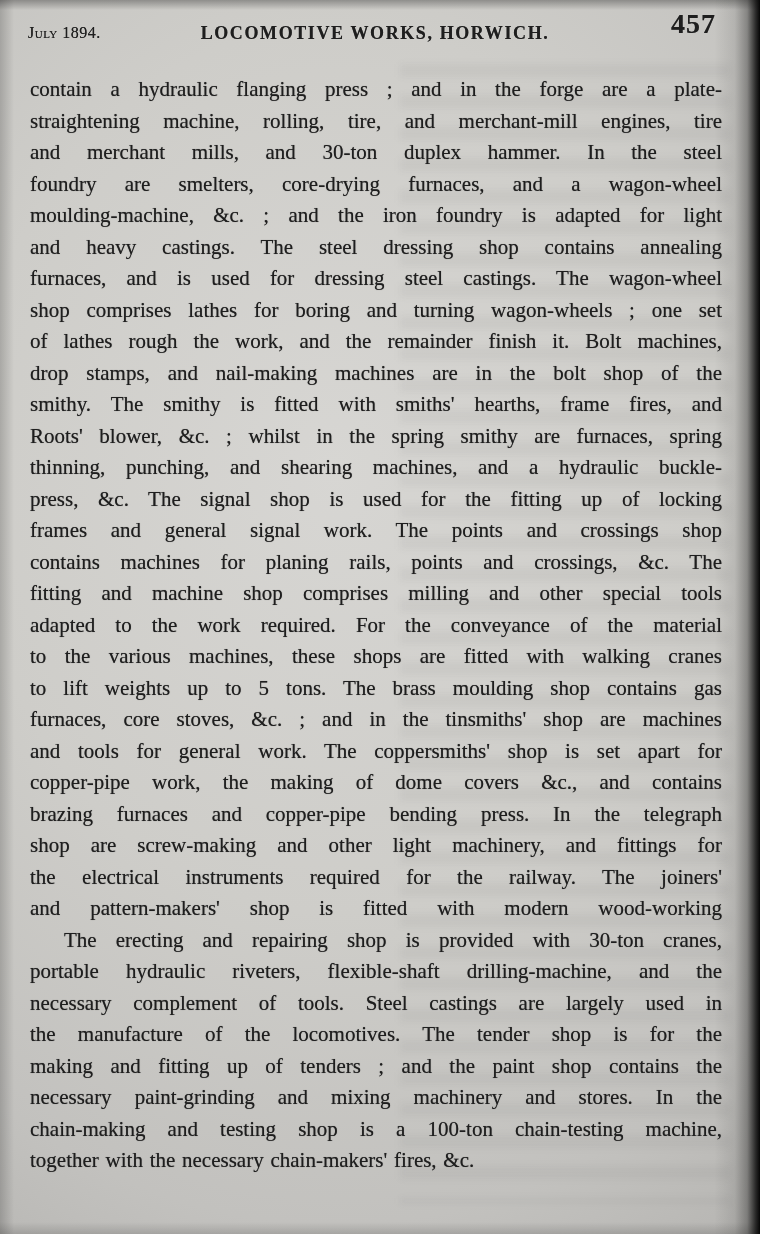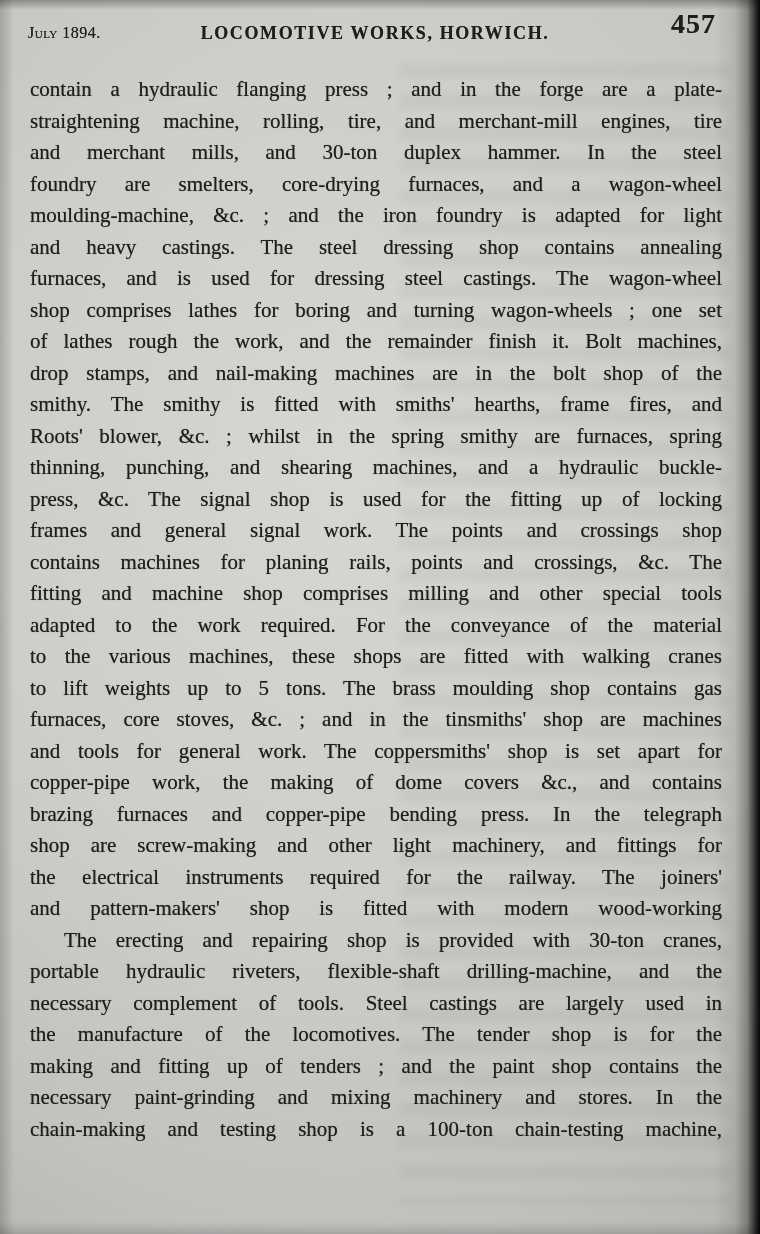--- a/index.html
+++ b/index.html
@@ -159,20 +159,21 @@
         <div class="line">and pattern-makers' shop is fitted with modern wood-working</div>
       </div>
       <div class="para indent">
         <div class="line">The erecting and repairing shop is provided with 30-ton cranes,</div>
         <div class="line">portable hydraulic riveters, flexible-shaft drilling-machine, and the</div>
         <div class="line">necessary complement of tools.  Steel castings are largely used in</div>
         <div class="line">the manufacture of the locomotives.  The tender shop is for the</div>
         <div class="line">making and fitting up of tenders ; and the paint shop contains the</div>
         <div class="line">necessary paint-grinding and mixing machinery and stores.  In the</div>
         <div class="line">chain-making and testing shop is a 100-ton chain-testing machine,</div>
+        <div class="line last">together with the necessary chain-makers' fires, &amp;c.</div>
       </div>
     </div>
 
   <div class="edge-top"></div>
   <div class="edge-left"></div>
   <div class="edge-bottom"></div>
   <div class="edge-right"></div>
 
 </div>
 

